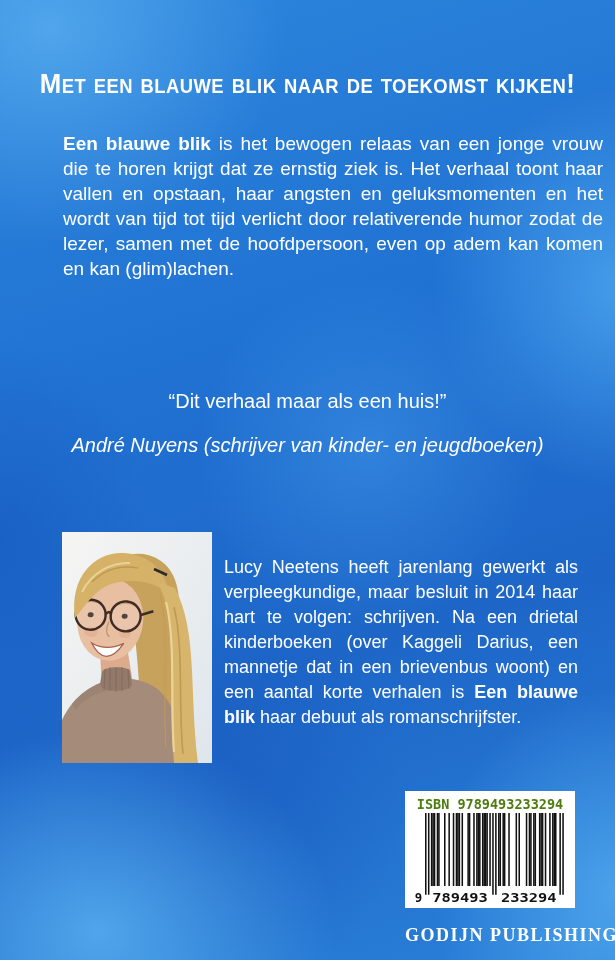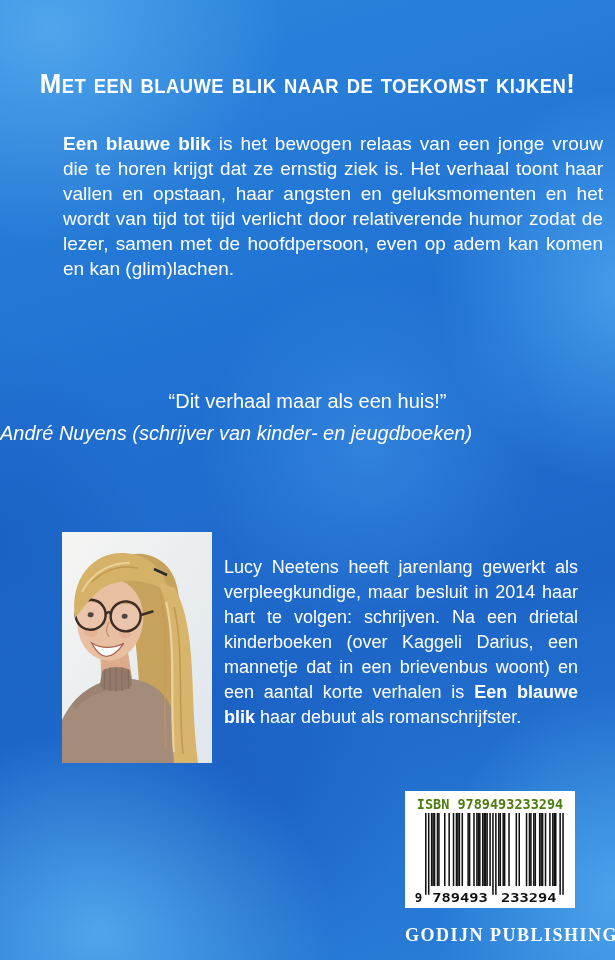--- a/index.html
+++ b/index.html
@@ -26,21 +26,21 @@
     position:absolute;left:38px;width:540px;font-size:19px;line-height:25px;
     text-align:justify;text-justify:inter-word;margin-left:25px;
   }
   .p1{top:131px;}
   .p2{top:271px;}
   .quote-line{
     position:absolute;top:389px;left:0;right:0;text-align:center;
     font-size:20px;line-height:24px;
   }
   .quote-attr{
-    position:absolute;top:420px;left:0;right:0;
+    position:absolute;top:432px;left:0;right:0;text-align:center;
     font-size:20px;line-height:26px;font-style:italic;
   }
   .photo{position:absolute;left:62px;top:532px;width:150px;height:231px;}
   .photo svg{display:block;}
   .bio{
     position:absolute;left:224px;top:533px;width:354px;
     font-size:18px;line-height:25px;text-align:justify;text-justify:inter-word;margin-top:22px;
   }
   .barcode-block{position:absolute;left:405px;top:791px;width:170px;}
   .barcode-box{

